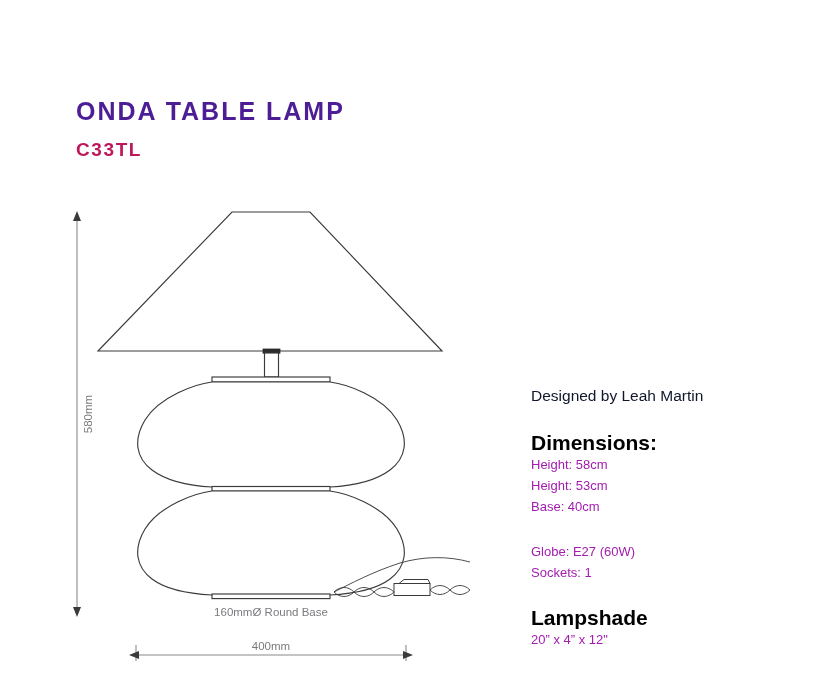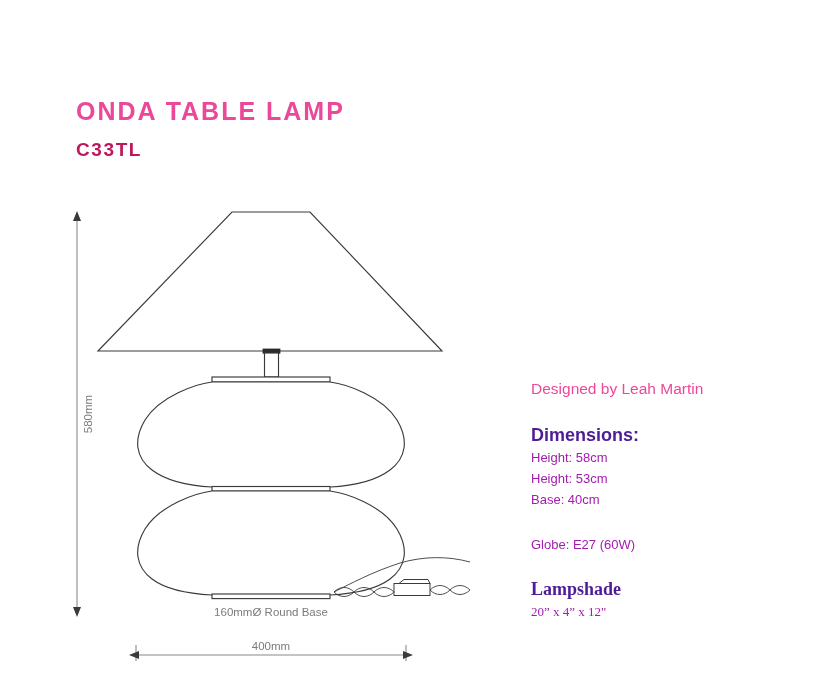--- a/index.html
+++ b/index.html
@@ -19,21 +19,21 @@
   #header {
     position: absolute;
     left: 76px;
     top: 98px;
     width: 420px;
   }
   #product-title {
     font-size: 25px;
     font-weight: bold;
     letter-spacing: 2.0px;
-    color: #ec4899;
+    color: #4c1d95;
     line-height: 1.1;
     margin: 0;
     white-space: nowrap;
   }
   #product-code {
     font-size: 19px;
     font-weight: bold;
     letter-spacing: 1.6px;
     color: #be185d;
     line-height: 1.1;
@@ -56,35 +56,34 @@
   #spec-panel {
     position: absolute;
     left: 531px;
     top: 378px;
     width: 290px;
     color: #6d6e71;
     font-size: 15.5px;
     line-height: 21px;
   }
   .spec-designer {
-    color: #ec4899;
+    color: #0f172a;
     font-size: 15.5px;
-    margin: 0 0 26px 0;
+    margin: 7px 0 26px 0;
   }
   .spec-group {
     margin: 0 0 24px 0;
   }
   .spec-group:last-child {
     margin-bottom: 0;
-    font-family: Liberation Serif, serif;
   }
   .spec-heading {
     font-weight: bold;
-    color: #4c1d95;
-    font-size: 18px;
+    color: #000000;
+    font-size: 21px;
     margin: 0 0 1px 0;
   }
   .spec-line {
     color: #a21caf;
     font-size: 13px;
     margin: 0;
   }
 
   .dim-label {
     font-family: "Liberation Sans", sans-serif;
@@ -210,20 +209,21 @@
 
   <div class="spec-group">
     <div class="spec-heading">Dimensions:</div>
     <div class="spec-line">Height: 58cm</div>
     <div class="spec-line">Height: 53cm</div>
     <div class="spec-line">Base: 40cm</div>
   </div>
 
   <div class="spec-group">
     <div class="spec-line">Globe: E27 (60W)</div>
+    <div class="spec-line">Sockets: 1</div>
   </div>
 
   <div class="spec-group">
     <div class="spec-heading">Lampshade</div>
     <div class="spec-line">20” x 4” x 12"</div>
   </div>
 
 </div>
 
 </body></html>

